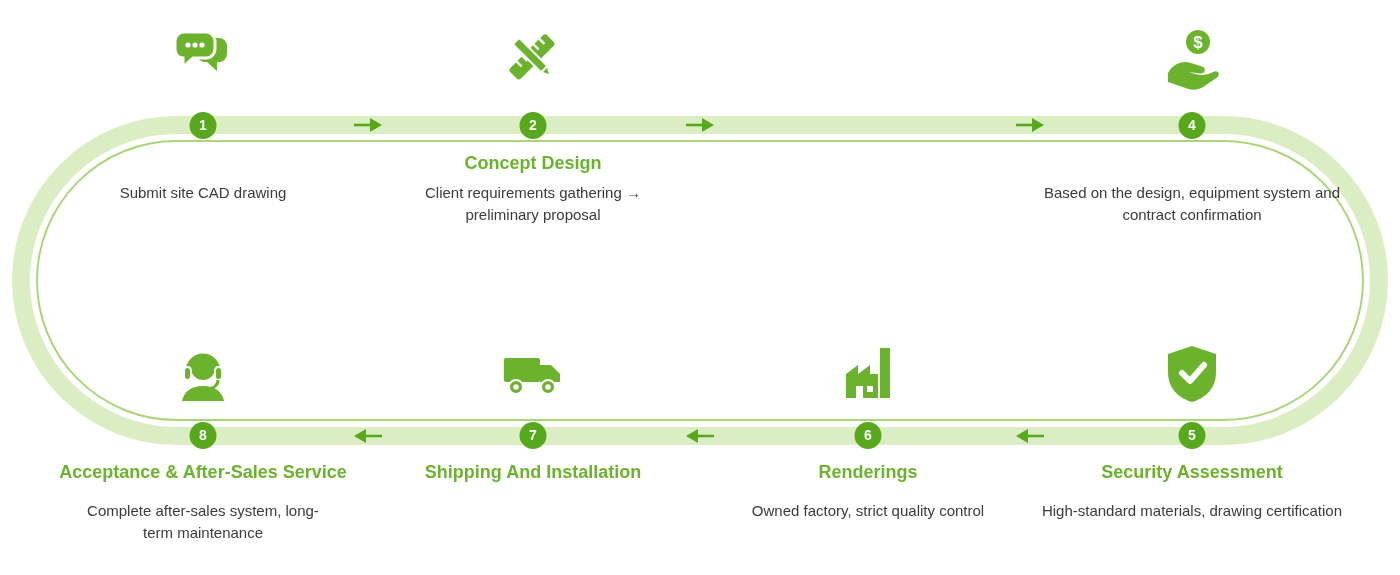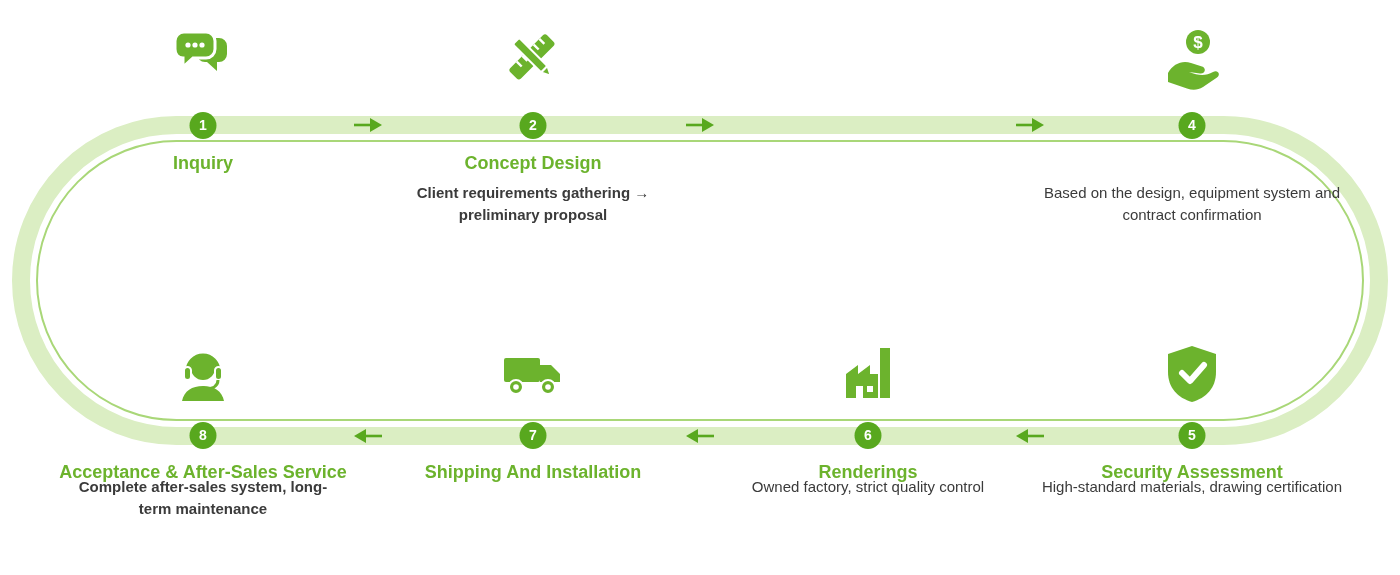--- a/index.html
+++ b/index.html
@@ -31,22 +31,22 @@
   .step-top .num { top:112px; }
   .step-bottom .num { top:92px; }
 
   .title { position:absolute; width:100%; color:#6cb32d; font-size:18px; font-weight:bold; }
   .step-top .title { top:153px; }
   .step-bottom .title { top:132px; }
 
   .desc { position:absolute; left:50%; transform:translateX(-50%); width:360px;
           color:#3b3b3b; font-size:15px; line-height:1.45; }
   .step-top .desc { top:182px; }
-  .step-bottom .desc { top:146px; }
-  .desc.w260 { width:260px;font-weight:bold; }
+  .step-bottom .desc { top:170px; }
+  .desc.w260 { width:260px; }
   .desc.w300 { width:300px; }
 
   .arrow { position:absolute; width:30px; height:16px; z-index:2; }
   .arrow-top { top:117px; }
   .arrow-bottom { top:428px; transform:scaleX(-1); }
   .ax1 { left:353px; } .ax2 { left:685px; } .ax3 { left:1015px; }
 </style>
 </head>
 <body>
 
@@ -84,21 +84,21 @@
     <div class="icon">
       <svg viewBox="0 0 64 64">
         <path class="ic" d="M34 12h14a8 8 0 0 1 8 8v8a8 8 0 0 1-8 8h-2v9l-10-9h-2a8 8 0 0 1-8-8v-8a8 8 0 0 1 8-8z"></path>
         <path class="ic" d="M13 6h22c5 0 9 4 9 9v8c0 5-4 9-9 9H22l-10 9v-9c-5 0-8-4-8-9v-8c0-5 4-9 9-9z" stroke="#fff" stroke-width="3"></path>
         <circle cx="17" cy="19" r="2.6" fill="#fff"></circle>
           <circle cx="24" cy="19" r="2.6" fill="#fff"></circle>
           <circle cx="31" cy="19" r="2.6" fill="#fff"></circle>
       </svg>
     </div>
     <div class="num">1</div>
-    <div class="title">Inquiry</div>
+    <div class="desc">Submit site CAD drawing</div>
   </div>
 
   <div class="step step-top col2">
     <div class="icon">
       <svg viewBox="0 0 64 64">
         <g transform="rotate(45 32 32)">
           <rect class="ic" x="23" y="6" width="15" height="52" rx="3"></rect>
           <g stroke="#fff" stroke-width="2.4">
             <line x1="23" y1="14" x2="30" y2="14"></line>
               <line x1="23" y1="22" x2="30" y2="22"></line>

